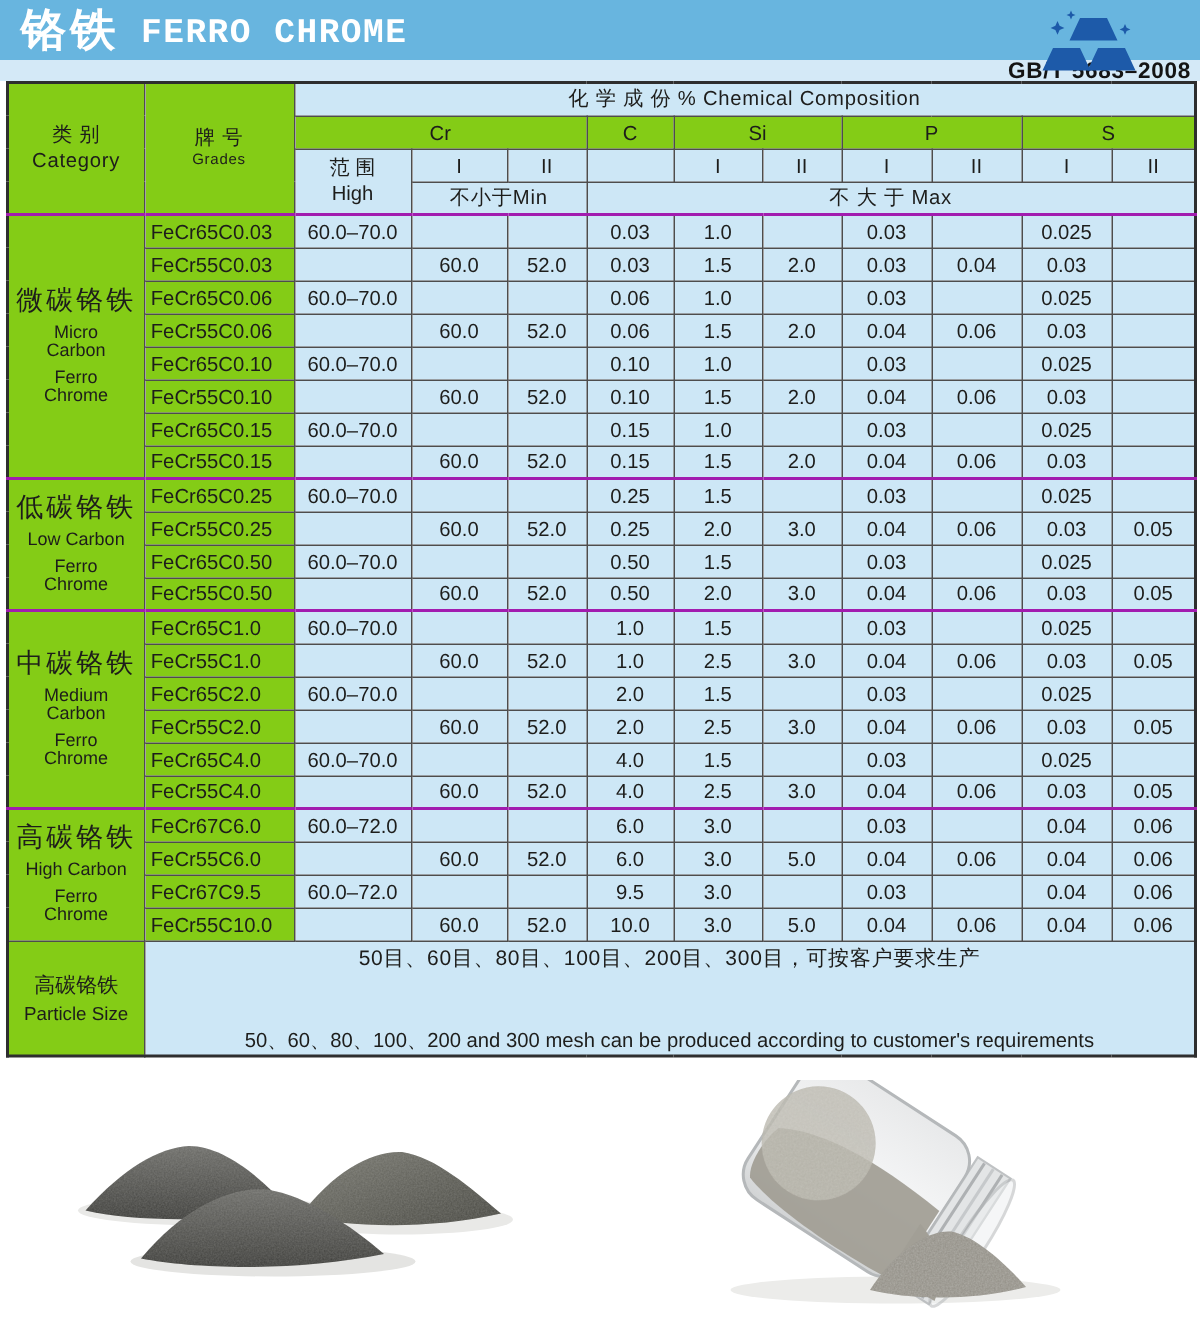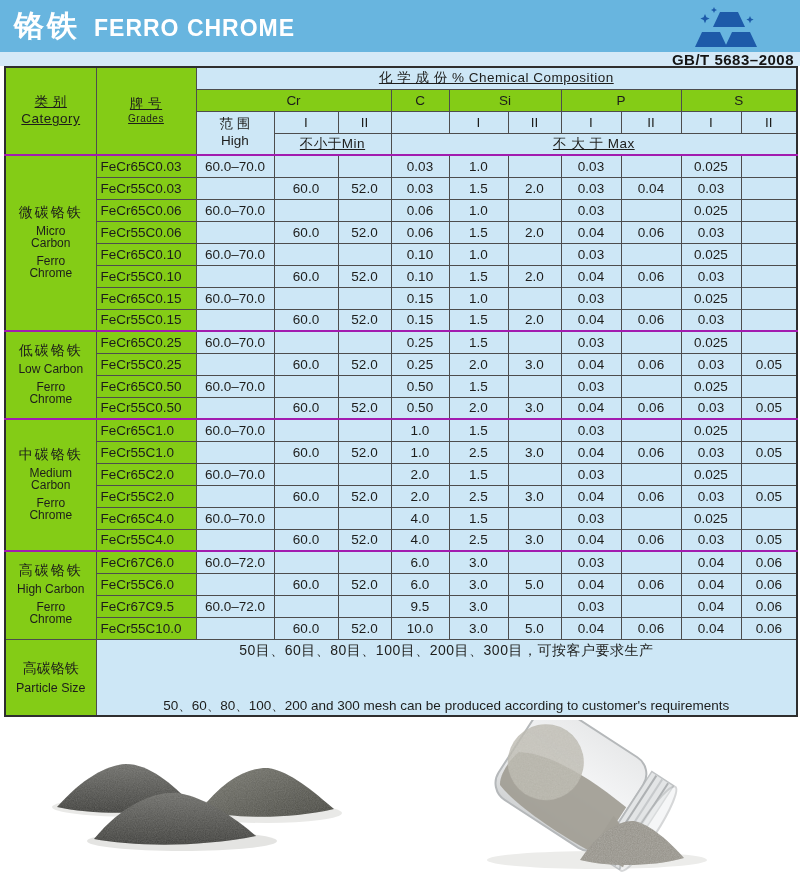--- a/index.html
+++ b/index.html
@@ -1,38 +1,38 @@
 <!DOCTYPE html>
 <html><head>
 <meta charset="utf-8">
 <style>
   html,body{margin:0;padding:0;background:#ffffff;}
   body{width:800px;height:878px;font-family:"Liberation Sans",sans-serif;color:#1d1d1b;position:relative;overflow:hidden;}
 
   
-  .topbar{height:52px;background:#68b5df;display:flex;align-items:center;padding-left:14px;position:relative;}
+  .topbar{height:40px;background:#68b5df;display:flex;align-items:center;padding-left:14px;position:relative;font-family:Liberation Mono, monospace;}
   .title-zh{color:#fff;font-size:30px;font-weight:bold;letter-spacing:3px;}
   .title-en{color:#fff;font-size:23px;font-weight:bold;margin-left:14px;letter-spacing:1px;margin-top:4px;}
   .logo{position:absolute;right:32px;top:6px;}
 
   .substrip{height:14px;background:#d4e9f7;display:flex;align-items:center;justify-content:flex-end;padding-right:6px;}
   .standard{font-size:15px;font-weight:bold;color:#141414;letter-spacing:.5px;}
 
   
   table.spec{border-collapse:collapse;table-layout:fixed;width:792px;margin-left:4px;border:2px solid #2e2e2e;}
   .spec th,.spec td{border:1px solid #4d4d4d;text-align:center;vertical-align:middle;padding:0;font-weight:normal;font-size:13.5px;color:#1d1d1b;overflow:hidden;white-space:nowrap;}
   .grey{background:#84cc16;}
   .blue{background:#cde7f6;}
   .spec thead tr{height:22px;}
   .spec tbody tr{height:22px;}
-  .hd-big{font-size:14px;letter-spacing:.5px;text-decoration:underline;}
+  .hd-big{font-size:14px;letter-spacing:.5px;}
   .hd-el{font-size:15px;}
   .two-line{line-height:1.25;white-space:normal;}
   td.cat{line-height:1.0;white-space:normal;}
-  td.cat .zh{font-size:14px;letter-spacing:2px;margin:3px 0 6px 0;}
+  td.cat .zh{font-size:18px;letter-spacing:2px;margin:3px 0 6px 0;}
   td.cat .en{font-size:12px;margin:6px 11px;}
   td.grade{text-align:left;padding-left:4px;}
   tr.block-top td{border-top:2px solid #a21caf;}
   tr.particle{height:54px;}
   tr.particle td{white-space:normal;line-height:1.45;}
   .pl-zh{font-size:14px;}
   .pl-en{font-size:12.5px;}
   .ps-zh{font-size:14px;letter-spacing:.5px;}
   .ps-en{font-size:13.5px;margin-top:36px;}
 

